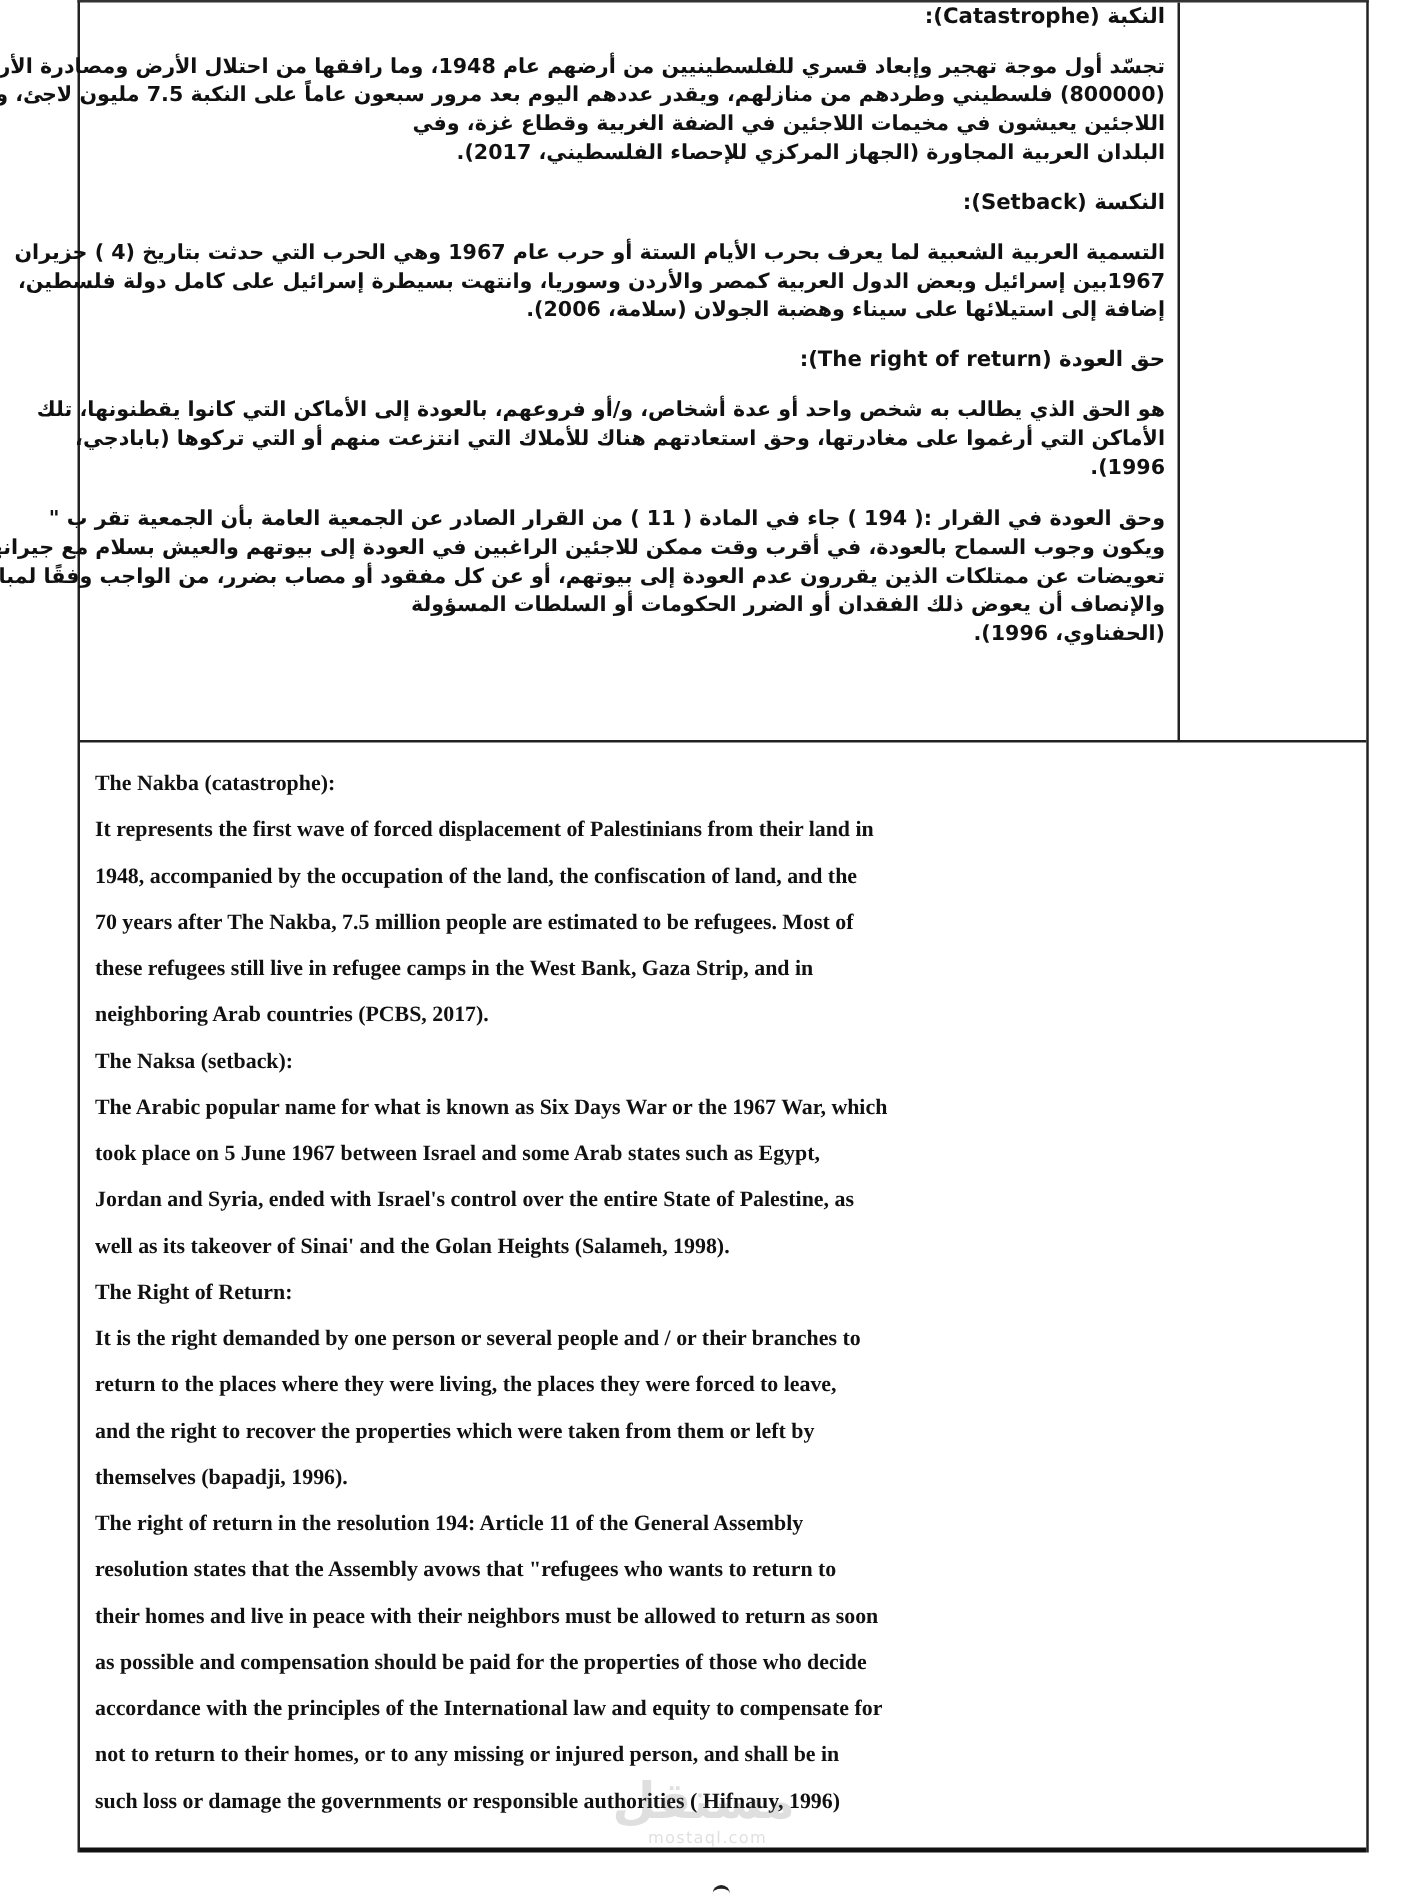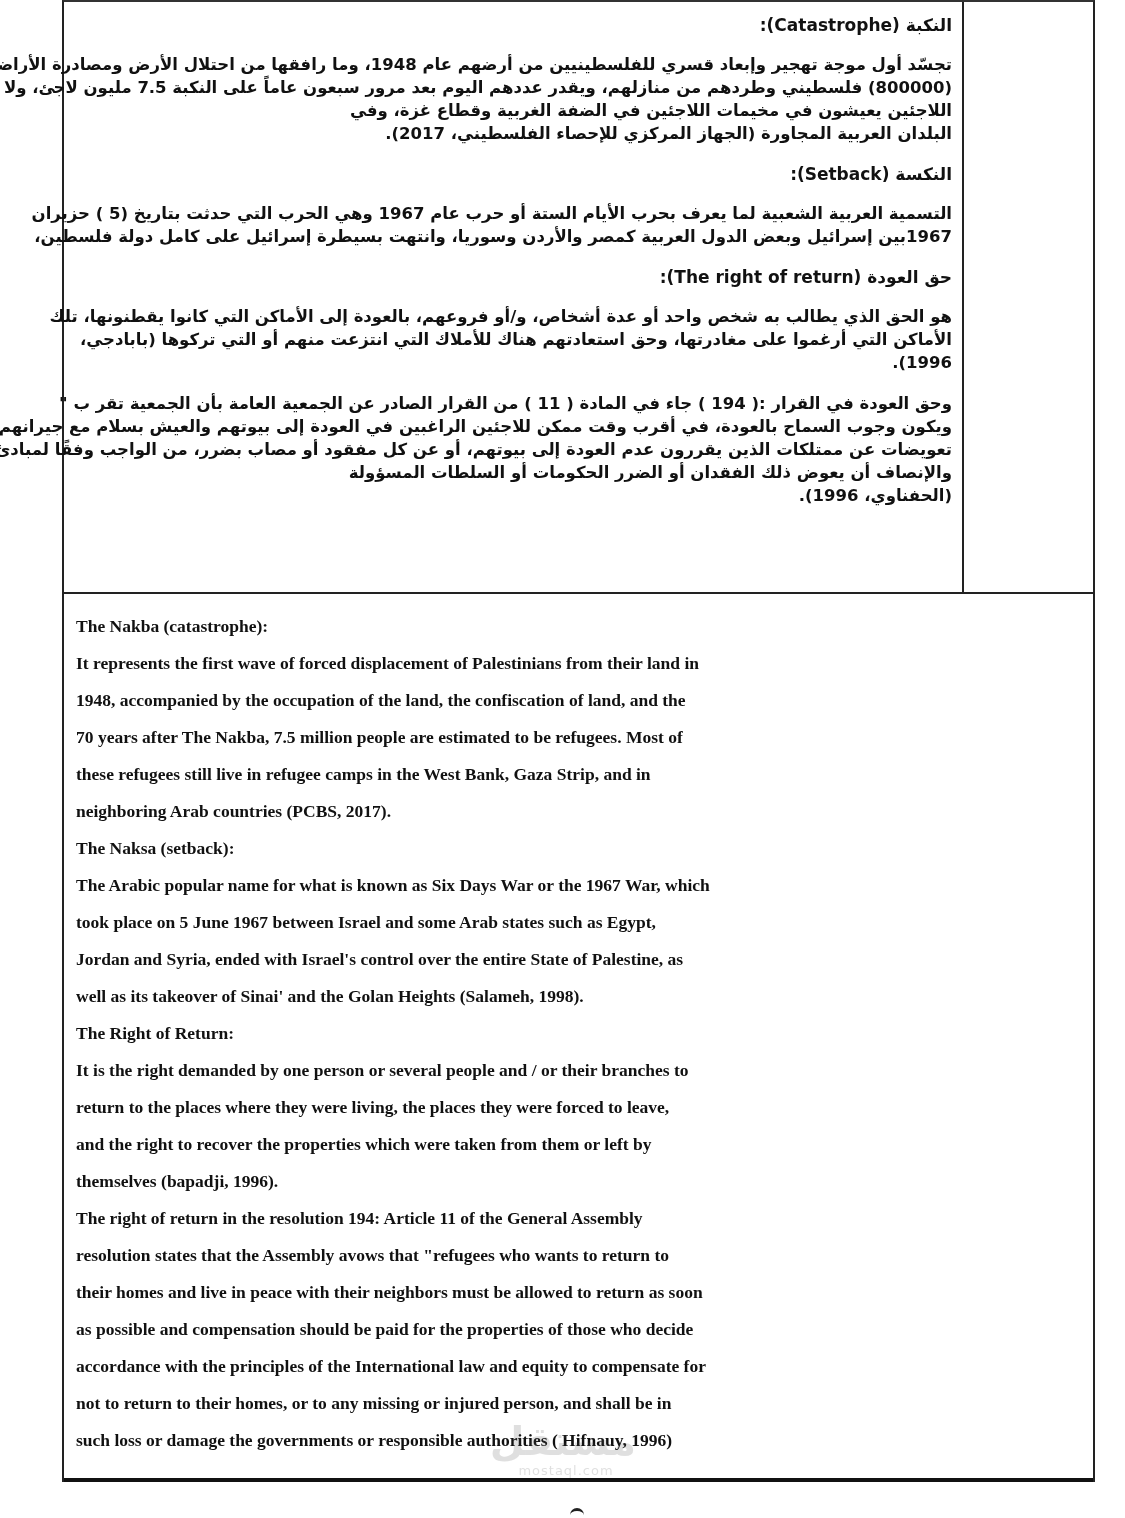--- a/index.html
+++ b/index.html
@@ -2,22 +2,22 @@
 <html><head>
 <meta charset="utf-8">
 <style>
   html, body { margin: 0; padding: 0; background: #ffffff; }
   body { width: 1125px; height: 1518px; position: relative; overflow: hidden; color: #111; }
   .page { position: absolute; left: 0; top: 0; width: 1125px; height: 1518px; background: #fff; }
 
   
   .tbl { position: absolute; left: 62px; top: 0; width: 1033px; border-left: 2px solid #222; border-right: 2px solid #222; border-top: 2px solid #333; box-sizing: border-box; }
   .row-ar { position: relative; height: 592px; border-bottom: 2px solid #222; box-sizing: border-box; display: flex; }
-  .cell-ar { width: 880px; height: 100%; border-right: 2px solid #222; box-sizing: border-box; direction: rtl; padding: 12px 10px 0 8px;
-             font-family: "DejaVu Sans", sans-serif; font-weight: bold; font-size: 16.5px; line-height: 23px; text-align: right; margin-left: 20px; }
+  .cell-ar { width: 880px; height: 100%; border-right: 2px solid #222; box-sizing: border-box; direction: rtl; padding: 0 10px 0 8px;
+             font-family: "DejaVu Sans", sans-serif; font-weight: bold; font-size: 16.5px; line-height: 23px; text-align: right; }
   .cell-empty { flex: 1; height: 100%; }
   .row-en { position: relative; height: 888px; border-bottom: 4px solid #111; box-sizing: border-box; }
 
   .ar-head { margin: 0 0 16px 0; font-size: 17px; }
   .ar-para { margin: 0 0 18px 0; }
   .ar-line { display: block; white-space: nowrap; }
   .ar-line.just { text-align: justify; text-align-last: justify; }
 
   .en-block { position: absolute; left: 12px; top: 14px; width: 720px;
               font-family: "Liberation Serif", serif; font-weight: bold; font-size: 17.5px; }
@@ -42,22 +42,23 @@
         <div class="ar-head">النكبة (Catastrophe):</div>
         <div class="ar-para">
           <span class="ar-line just">تجسّد أول موجة تهجير وإبعاد قسري للفلسطينيين من أرضهم عام 1948، وما رافقها من احتلال الأرض ومصادرة الأراضي وتهجير</span>
           <span class="ar-line just">(800000) فلسطيني وطردهم من منازلهم، ويقدر عددهم اليوم بعد مرور سبعون عاماً على النكبة 7.5 مليون لاجئ، ولا يزال معظم هؤلاء</span>
           <span class="ar-line">اللاجئين يعيشون في مخيمات اللاجئين في الضفة الغربية وقطاع غزة، وفي</span>
           <span class="ar-line">البلدان العربية المجاورة (الجهاز المركزي للإحصاء الفلسطيني، 2017).</span>
         </div>
 
         <div class="ar-head">النكسة (Setback):</div>
         <div class="ar-para">
-          <span class="ar-line">التسمية العربية الشعبية لما يعرف بحرب الأيام الستة أو حرب عام 1967 وهي الحرب التي حدثت بتاريخ (5 ) حزيران</span>
+          <span class="ar-line">التسمية العربية الشعبية لما يعرف بحرب الأيام الستة أو حرب عام 1967 وهي الحرب التي حدثت بتاريخ (4 ) حزيران</span>
           <span class="ar-line">1967بين إسرائيل وبعض الدول العربية كمصر والأردن وسوريا، وانتهت بسيطرة إسرائيل على كامل دولة فلسطين،</span>
+          <span class="ar-line">إضافة إلى استيلائها على سيناء وهضبة الجولان  (سلامة، 2006).</span>
         </div>
 
         <div class="ar-head">حق العودة (The right of return):</div>
         <div class="ar-para">
           <span class="ar-line">هو الحق الذي يطالب به شخص واحد أو عدة أشخاص، و/أو فروعهم، بالعودة إلى الأماكن التي كانوا يقطنونها، تلك</span>
           <span class="ar-line">الأماكن التي أرغموا على مغادرتها، وحق استعادتهم هناك للأملاك التي انتزعت منهم أو التي  تركوها (بابادجي،</span>
           <span class="ar-line">1996).</span>
         </div>
 
         <div class="ar-para">

